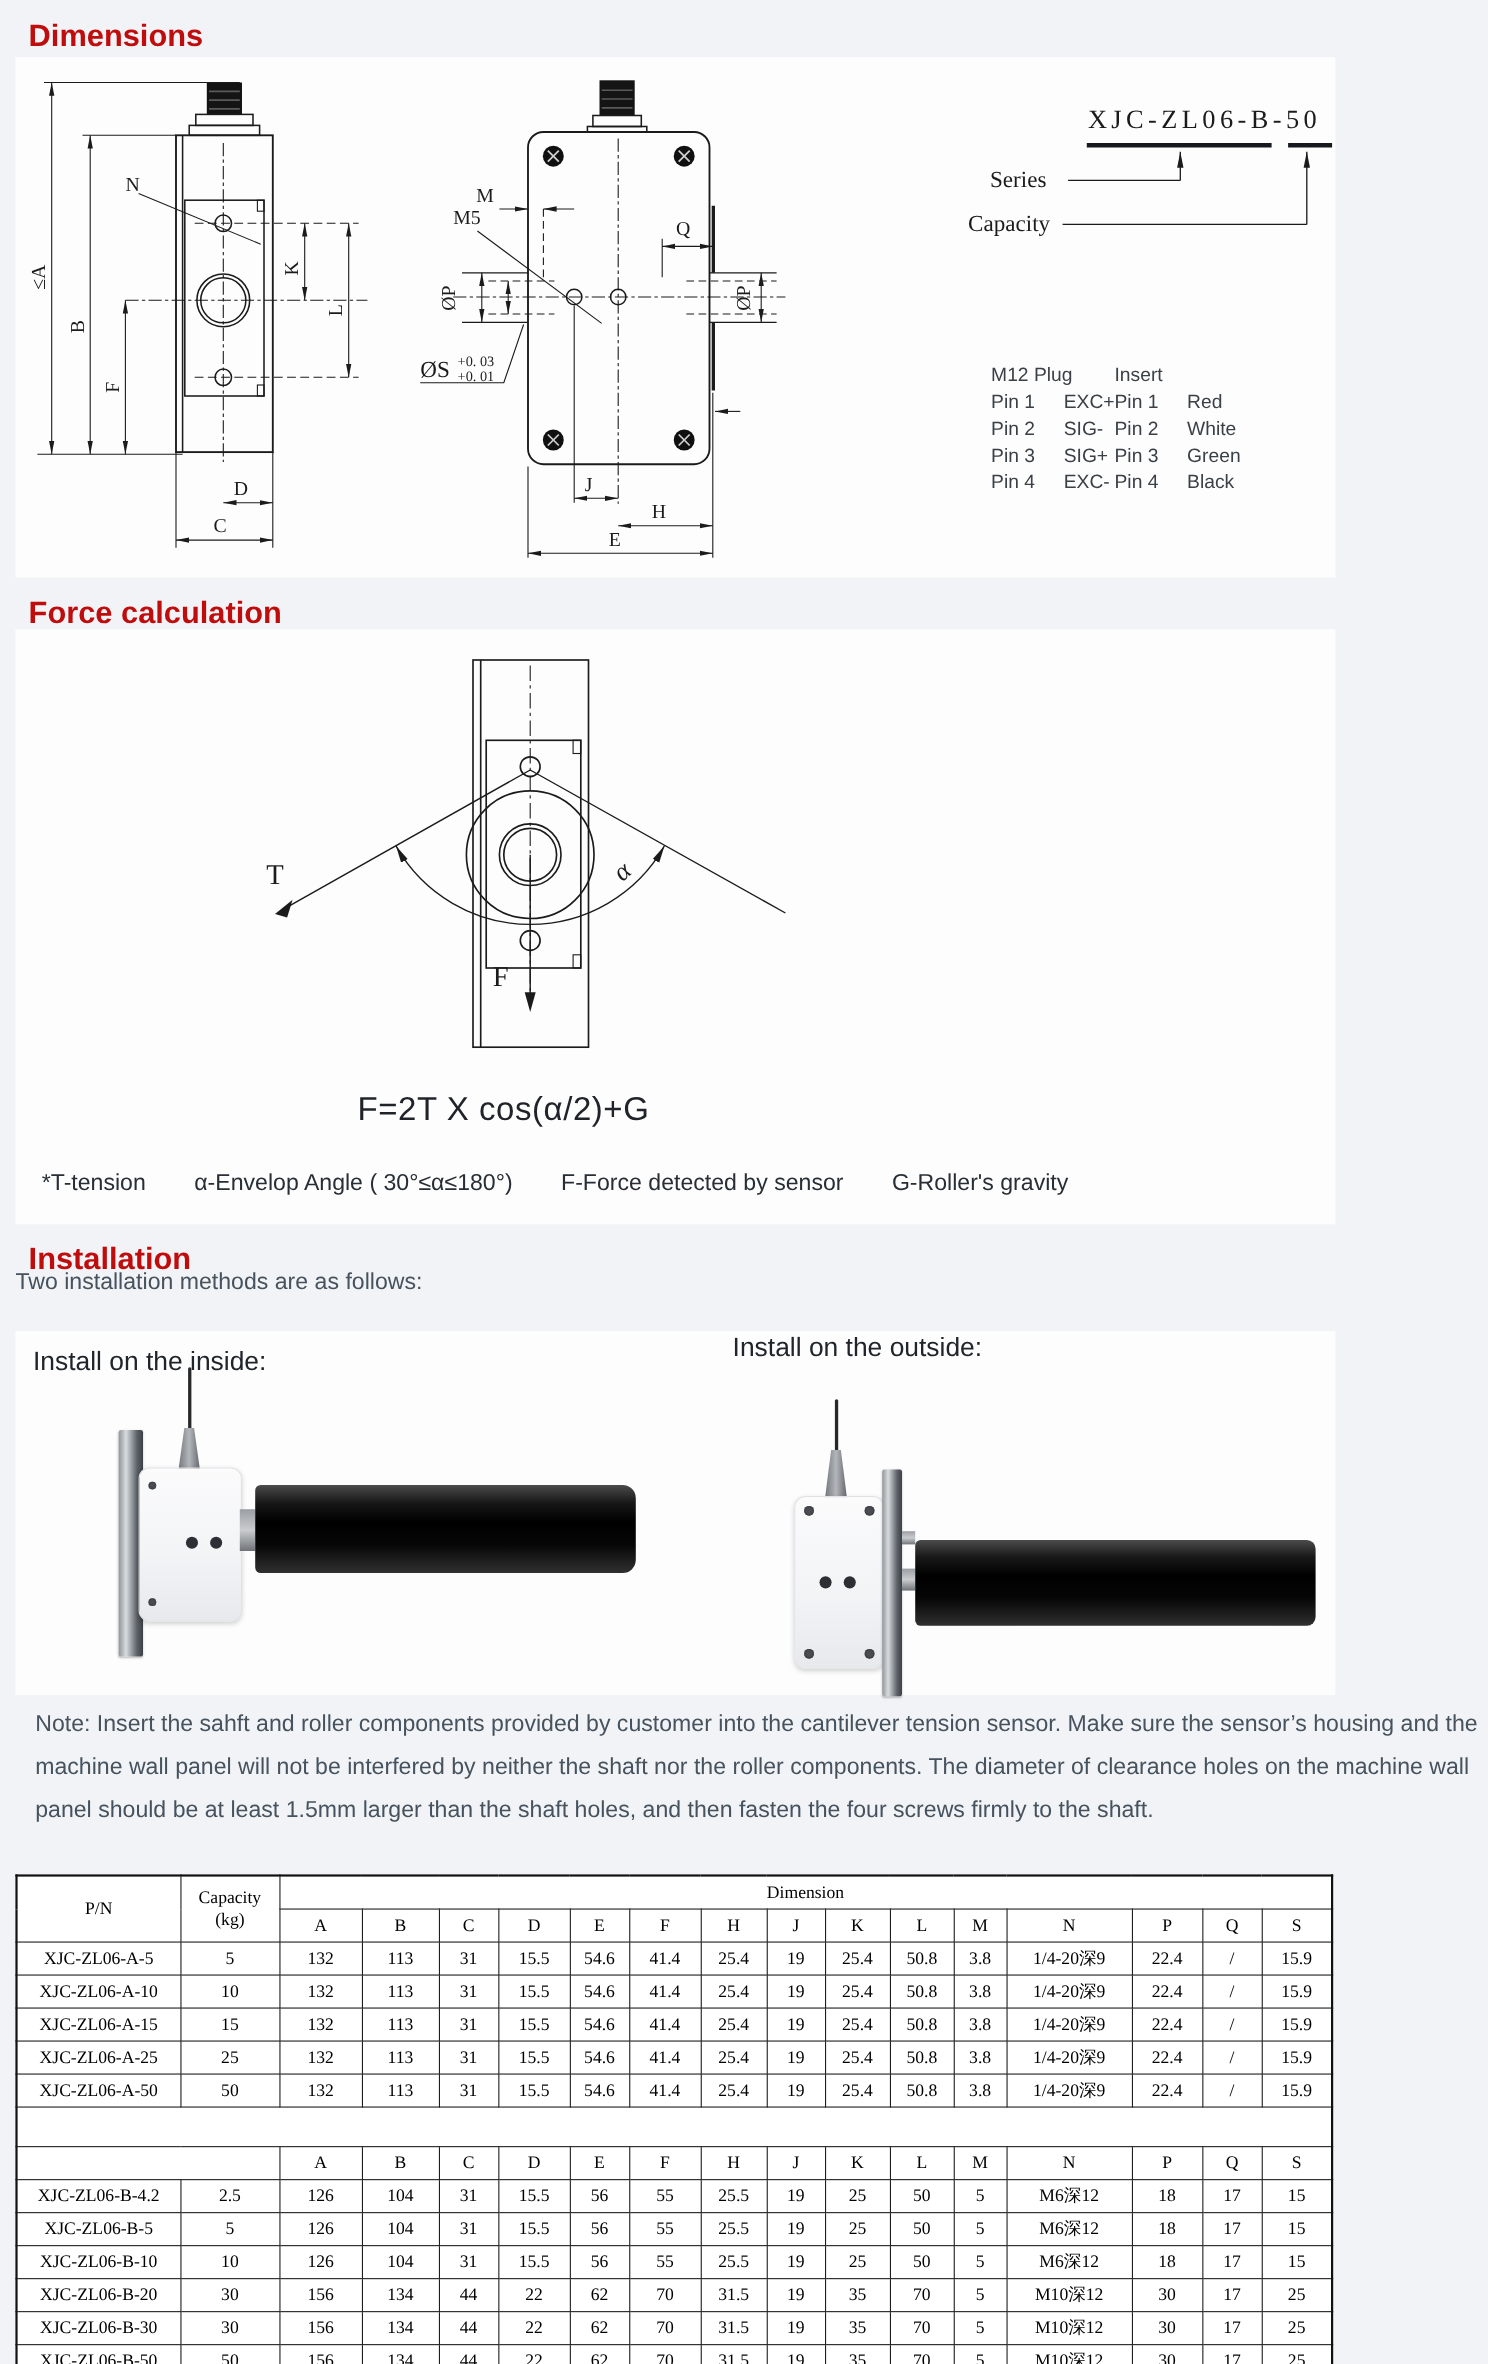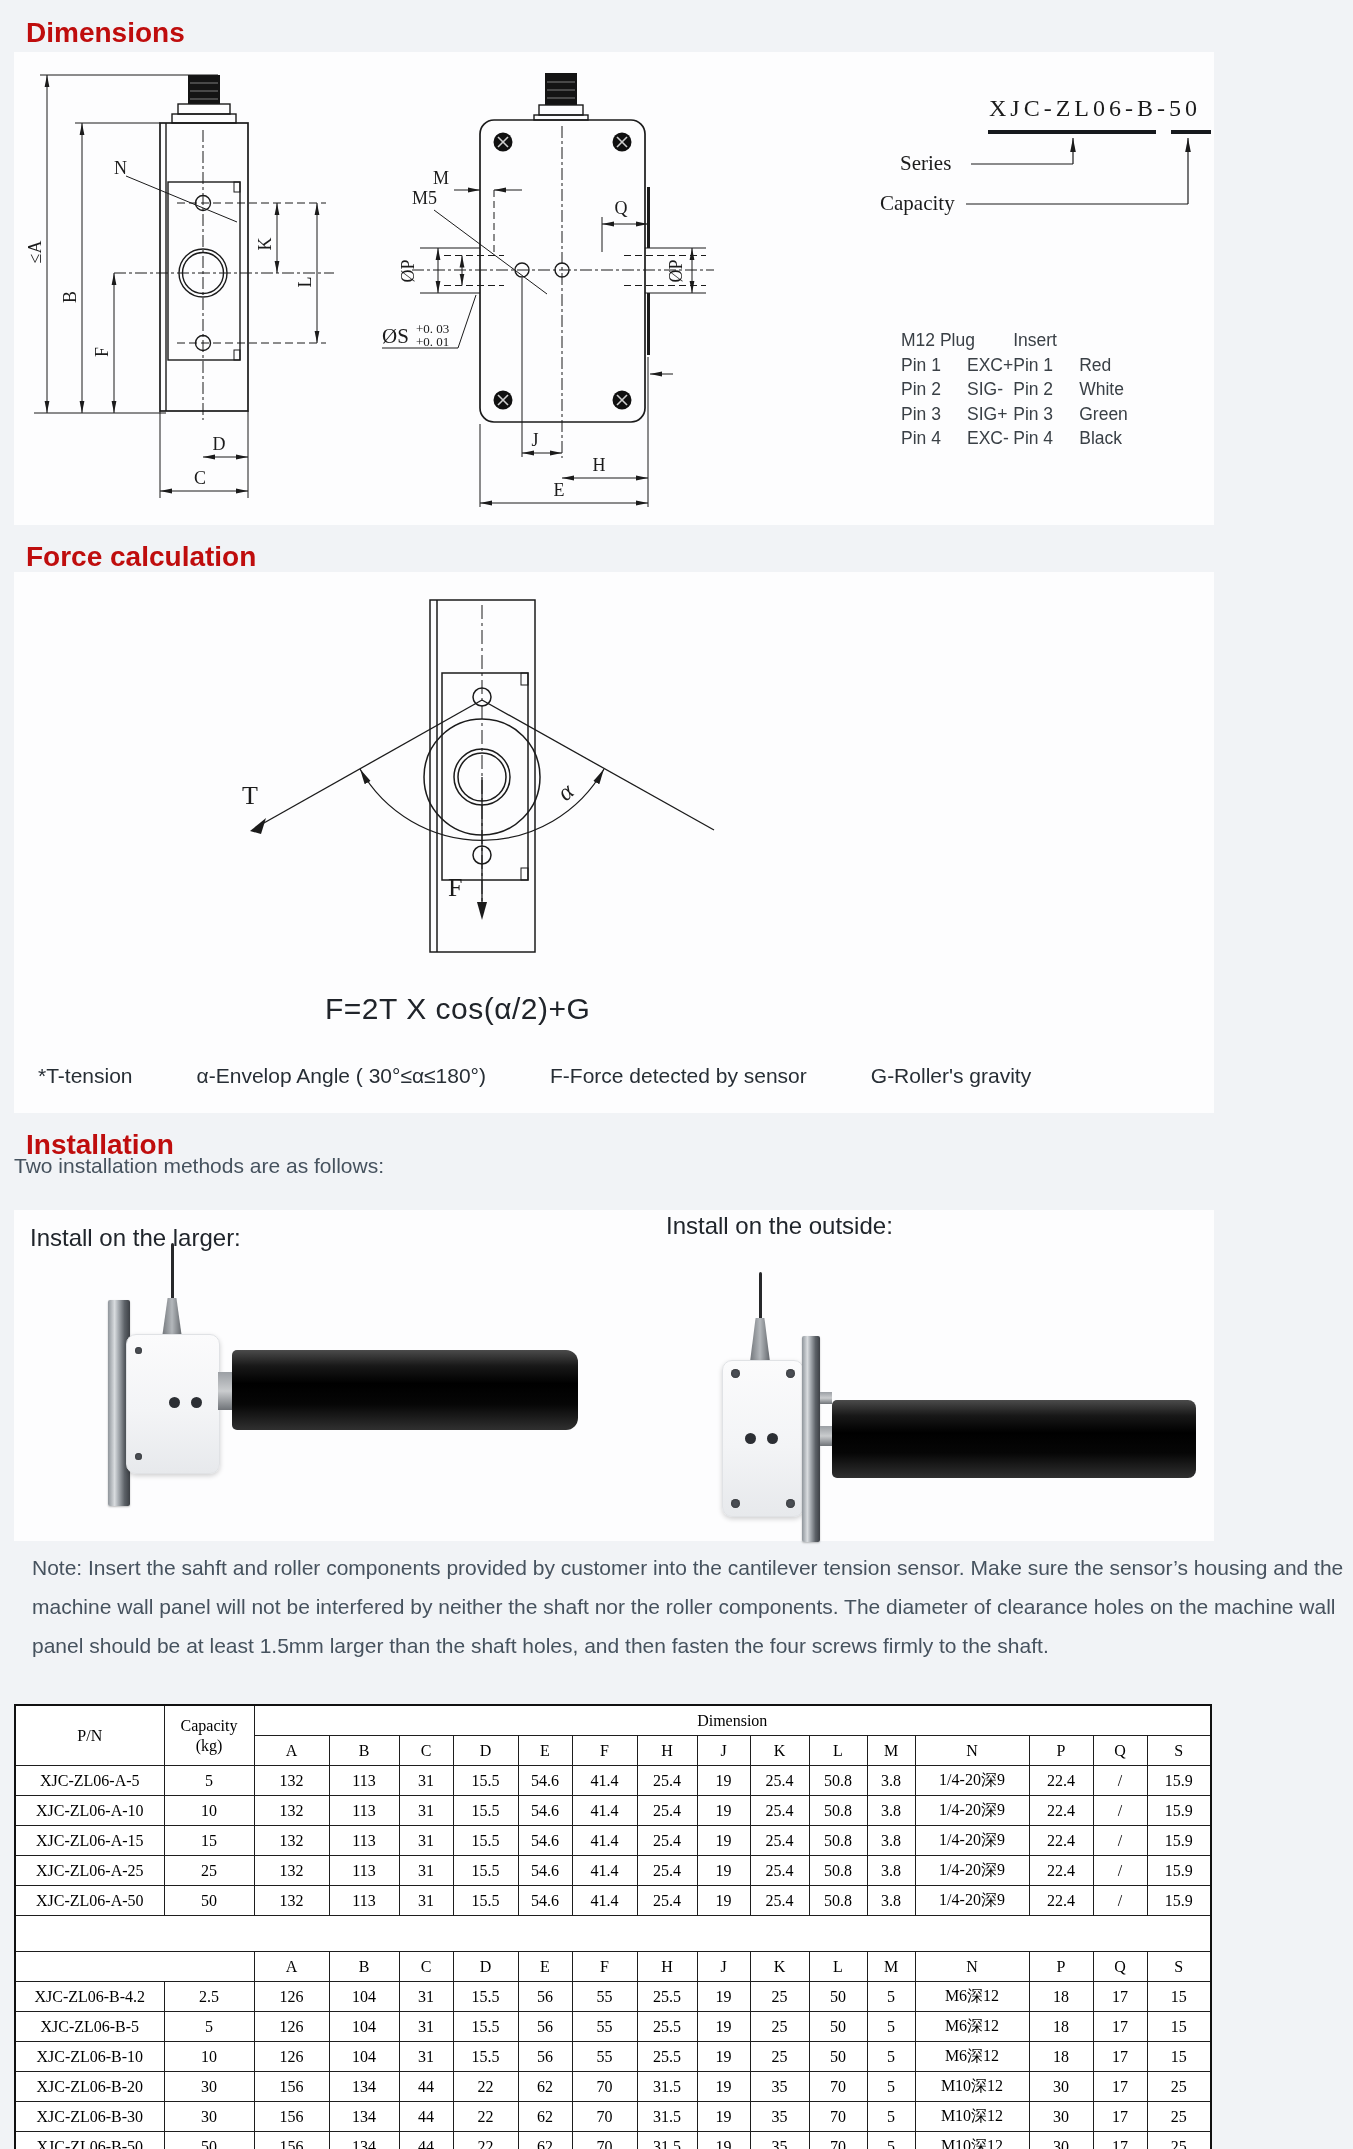--- a/index.html
+++ b/index.html
@@ -33,21 +33,21 @@
     position:absolute;left:887px;top:276px;display:flex;
     font-size:17.5px;color:#3a4046;line-height:24.5px;
   }
   .pin-row span.p{display:inline-block;width:66px;}
   
   .formula{
     position:absolute;left:311px;top:420px;
     font-size:30px;color:#20242a;letter-spacing:.5px;
   }
   .legend{
-    position:absolute;left:24px;top:492px;display:flex;gap:64px;
+    position:absolute;left:24px;top:492px;display:flex;gap:44px;
     font-size:21px;color:#272e35;white-space:nowrap;
   }
   
   .caption{position:absolute;font-size:24px;color:#20252b;}
   #caption-inside{left:16px;top:14px;}
   #caption-outside{left:652px;top:2px;}
   
   .photo-part{position:absolute;}
   .plate{
     background:linear-gradient(90deg,#8f959b 0%,#d9dcdf 30%,#aeb3b8 45%,#5d6268 75%,#3c4045 100%);
@@ -318,21 +318,21 @@
     <span>α-Envelop Angle ( 30°≤α≤180°)</span>
     <span>F-Force detected by sensor</span>
     <span>G-Roller's gravity</span>
   </div>
 </section>
 
 <h2 class="heading" style="top:1116px;">Installation</h2>
 <div class="intro-text">Two installation methods are as follows:</div>
 
 <section class="panel" id="panel-install">
-  <div class="caption" id="caption-inside">Install on the larger:</div>
+  <div class="caption" id="caption-inside">Install on the inside:</div>
   <div class="caption" id="caption-outside">Install on the outside:</div>
 
   <div>
     <div class="photo-part wire" style="left:157px;top:33px;width:3px;height:60px;"></div>
     <div class="photo-part ant-base" style="left:148px;top:88px;width:20px;height:40px;"></div>
     <div class="photo-part plate" style="left:94px;top:90px;width:22px;height:206px;"></div>
     <div class="photo-part sensor-box" style="left:112px;top:124px;width:92px;height:138px;">
       <div class="dot" style="left:42px;top:62px;width:11px;height:11px;"></div>
       <div class="dot" style="left:64px;top:62px;width:11px;height:11px;"></div>
       <div class="screw" style="left:8px;top:12px;width:7px;height:7px;"></div>

